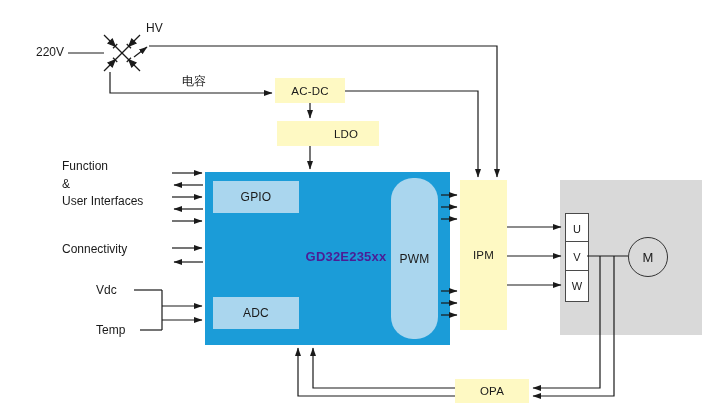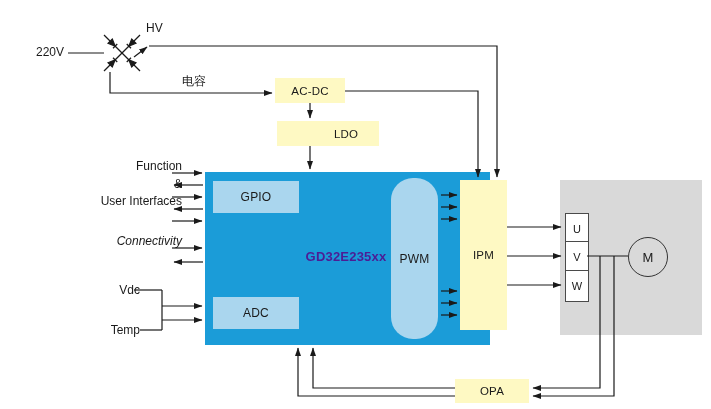--- a/index.html
+++ b/index.html
@@ -12,33 +12,33 @@
   .gray { background:#fef9c3; }
   .blue-main { background:#1b9cd8; }
   .blue-sub { background:#aad6ee; font-size:12px; }
   .motor-area { background:#d9d9d9; }
   .phase { background:#ffffff; border:1px solid #4a4a4a; font-size:11px; }
   .motor-circle { position:absolute; border:1.5px solid #333333; border-radius:50%;
                   display:flex; align-items:center; justify-content:center; font-size:13px; }
   .mcu-name { position:absolute; color:#4c1d95; font-weight:bold; font-size:13px;
               text-align:center; }
   .lbl { position:absolute; font-size:12px; line-height:14px; }
-  .center { text-align:right; }
+  .center { text-align:left; }
   svg.overlay { position:absolute; left:0; top:0; pointer-events:none; }
 </style>
 </head>
 <body>
 
 <div class="stage">
 
   <div class="blk gray" style="left:275px; top:78px; width:70px; height:25px;">AC-DC</div>
 
   <div class="blk gray" style="left:277px; top:121px; width:66px; height:25px;padding-left:36px;">LDO</div>
 
-  <div class="blk blue-main" style="left:205px; top:172px; width:245px; height:173px;padding-left:40px;">
+  <div class="blk blue-main" style="left:205px; top:172px; width:245px; height:173px;">
     <div class="blk blue-sub" style="left:8px; top:9px; width:86px; height:32px;">GPIO</div>
     <div class="blk blue-sub" style="left:8px; top:125px; width:86px; height:32px;">ADC</div>
     <div class="blk blue-sub" style="left:186px; top:6px; width:47px; height:161px;border-radius:22px;">PWM</div>
     <div class="mcu-name" style="left:95px; top:77px; width:92px;">GD32E235xx</div>
   </div>
 
   <div class="blk gray" style="left:460px; top:180px; width:47px; height:150px;">IPM</div>
 
   <div class="blk motor-area" style="left:560px; top:180px; width:142px; height:155px;"></div>
 
@@ -51,21 +51,21 @@
   <div class="blk gray" style="left:455px; top:379px; width:74px; height:24px;">OPA</div>
 
   <div class="lbl" style="left:36px; top:45px;">220V</div>
   <div class="lbl" style="left:146px; top:21px;">HV</div>
   <div class="lbl" style="left:182px; top:74px;">电容</div>
 
   <div class="lbl center" style="left:62px; top:159px; width:120px;">Function</div>
   <div class="lbl center" style="left:62px; top:177px; width:120px;">&amp;</div>
   <div class="lbl center" style="left:62px; top:194px; width:120px;">User Interfaces</div>
 
-  <div class="lbl center" style="left:62px; top:234px; width:120px;font-style:italic;">Connectivity</div>
+  <div class="lbl center" style="left:62px; top:242px; width:120px;">Connectivity</div>
 
   <div class="lbl center" style="left:96px; top:283px; width:44px;">Vdc</div>
   <div class="lbl center" style="left:96px; top:323px; width:44px;">Temp</div>
 
   <svg class="overlay" width="711" height="409" viewBox="0 0 711 409">
     <defs>
       <marker id="ah" markerWidth="10" markerHeight="8" refX="8" refY="3" orient="auto" markerUnits="userSpaceOnUse">
         <path d="M0,0 L8.5,3 L0,6 Z" fill="#1a1a1a"></path>
       </marker>
     </defs>

